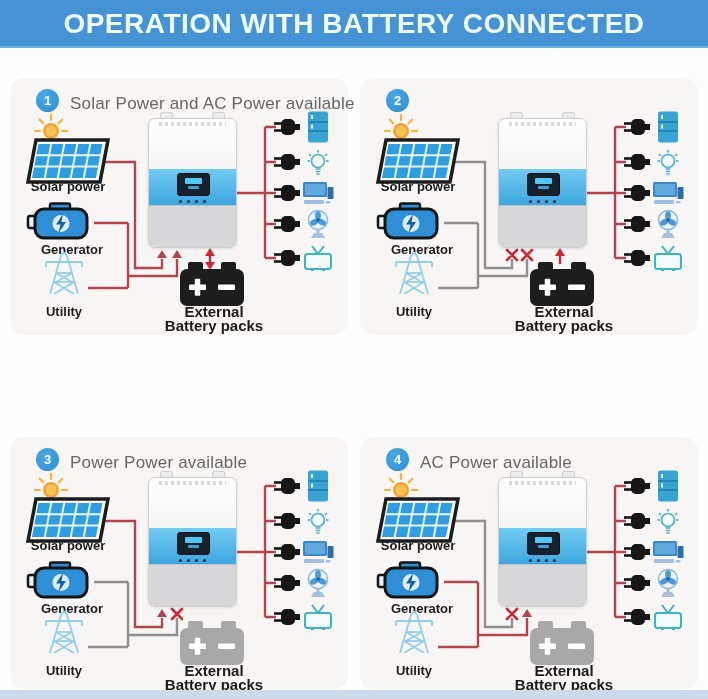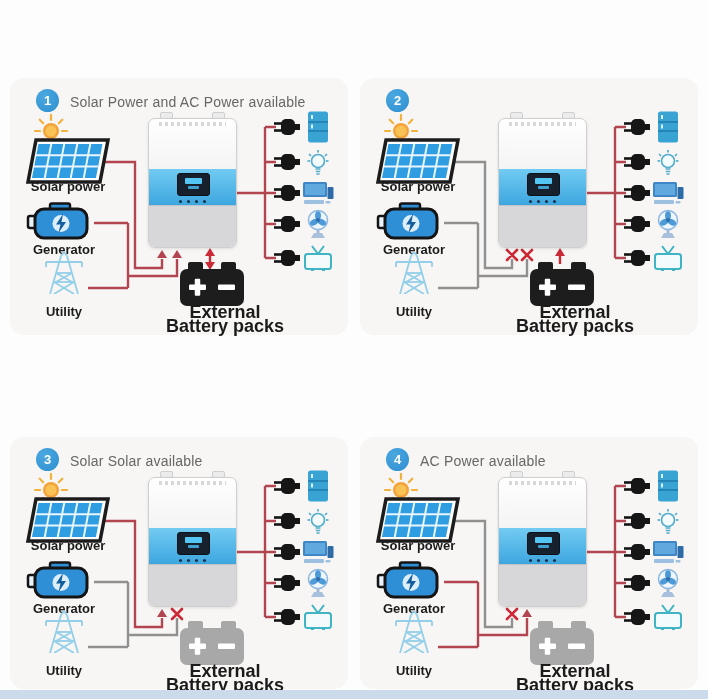--- a/index.html
+++ b/index.html
@@ -21,34 +21,34 @@
   #row1{top:78px;height:257px}
   #row2{top:437px;height:252px}
 
   .panel{position:absolute;top:0;width:338px;height:100%;background:var(--panel-bg);border-radius:14px}
   .row .panel:first-child{left:10px}
   .row .panel:last-child{left:360px}
 
   .badge{position:absolute;left:26px;top:11px;width:23px;height:23px;border-radius:50%;
     background:radial-gradient(circle at 35% 30%,#4aa8e0,var(--badge-bg));color:#fff;
     font-weight:bold;font-size:13px;text-align:center;line-height:23px}
-  .panel-title{position:absolute;left:60px;top:16px;font-size:14px;color:var(--title-gray);letter-spacing:.2px;white-space:nowrap}
+  .panel-title{position:absolute;left:60px;top:16px;font-size:17px;color:var(--title-gray);letter-spacing:.2px;white-space:nowrap}
 
   .icon{position:absolute}
   .sun{left:24px;top:36px}
   .solar-panel{left:6px;top:58px}
   .generator{left:16px;top:124px}
   .utility{left:28px;top:174px}
   .battery{left:170px;top:184px;color:var(--battery-color,#1d1d1d)}
 
   .lbl{position:absolute;font-weight:bold;font-size:13px;color:var(--label-dark);text-align:center}
   .lbl-solar{left:10px;top:101px;width:96px}
-  .lbl-generator{left:12px;top:164px;width:84px}
+  .lbl-generator{left:20px;top:164px;width:84px}
   .lbl-utility{left:8px;top:226px;width:92px}
-  .lbl-battery{left:145px;top:228px;width:140px;font-size:18px;line-height:12.5px}
+  .lbl-battery{left:134px;top:228px;width:140px;font-size:15px;line-height:12.5px}
   .lbl-battery span{display:block;margin-bottom:1px}
 
   .inverter{position:absolute;left:138px;top:34px;width:89px;height:136px}
   .tab{position:absolute;top:0;width:13px;height:7px;background:#ececec;border:1px solid #cfcfcf;border-radius:2px}
   .tab-l{left:12px}.tab-r{right:12px}
   .inv-body{position:absolute;top:6px;left:0;width:89px;height:130px;background:linear-gradient(#ffffff,#f2f2f2 45%);
     border:1px solid #cfcfcf;border-radius:7px;overflow:hidden;box-shadow:0 1px 3px rgba(0,0,0,.10)}
   .vents{position:absolute;top:3px;left:10px;right:10px;height:4px;
     background:repeating-linear-gradient(90deg,#d8d8d8 0 3px,transparent 3px 6px)}
   .inv-band{position:absolute;left:0;right:0;top:50px;height:36px;background:linear-gradient(#72cbf2,#3da6df)}
@@ -84,20 +84,21 @@
   .computer{left:292px;top:103px}
   .fan{left:295px;top:131px}
   .tv{left:293px;top:167px}
 
   .footer-strip{position:absolute;left:0;right:0;top:690px;height:9px;background:var(--footer-strip)}
 </style>
 </head>
 <body>
 
 <div class="screen">
+  <header class="banner banner1">OPERATION WITH BATTERY CONNECTED</header>
   <div id="row1" class="row">
   <section class="panel" data-solar-terminal="arrow" data-ac-terminal="arrow" data-battery-flow="both" style="--solar-wire: #b2454f; --ac-wire: #b2454f; --battery-color: #1d1d1d; --load-wire: #b2454f;">
     <span class="badge">1</span>
     <span class="panel-title">Solar Power and AC Power available</span>
 
     <svg class="wires" width="338" height="257" viewBox="0 0 338 257">
       <path class="w solar-w" d="M92,84 H125 V190 H152 V181"></path>
       <polygon class="solar-mark-arrow" points="152,172 147,180 157,180"></polygon>
       <g class="solar-mark-x mark-x">
         <path d="M147,172 L157,182 M157,172 L147,182"></path>
@@ -449,21 +450,21 @@
           <line x1="21" y1="1" x2="15" y2="9"></line>
       <rect x="2" y="9" width="26" height="15" rx="2.5" fill="#f3fbfc"></rect>
       <line x1="8" y1="25.2" x2="11" y2="25.2"></line>
           <line x1="19" y1="25.2" x2="22" y2="25.2"></line>
     </svg>
   </section>
 </div>
   <div id="row2" class="row">
   <section class="panel" data-solar-terminal="arrow" data-ac-terminal="x" data-battery-flow="none" style="--solar-wire: #b2454f; --ac-wire: #909090; --battery-color: #a8a8a8; --load-wire: #b2454f;">
     <span class="badge">3</span>
-    <span class="panel-title">Solar Solar available</span>
+    <span class="panel-title">Power Power available</span>
 
     <svg class="wires" width="338" height="257" viewBox="0 0 338 257">
       <path class="w solar-w" d="M92,84 H125 V190 H152 V181"></path>
       <polygon class="solar-mark-arrow" points="152,172 147,180 157,180"></polygon>
       <g class="solar-mark-x mark-x">
         <path d="M147,172 L157,182 M157,172 L147,182"></path>
       </g>
       <path class="w ac-w" d="M84,145 H118 M78,210 H118 M118,145 V210 M118,198 H167 V181"></path>
       <polygon class="ac-mark-arrow" points="167,172 162,180 172,180"></polygon>
       <g class="ac-mark-x mark-x">

